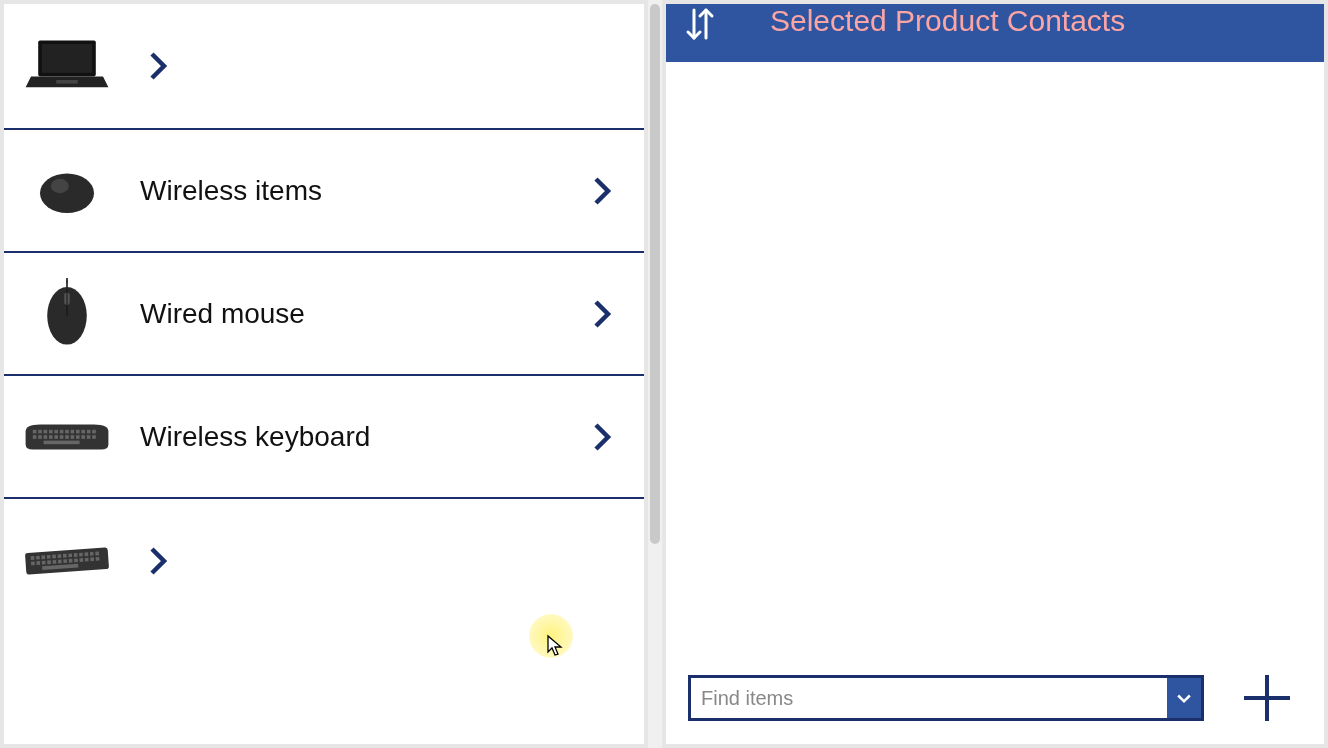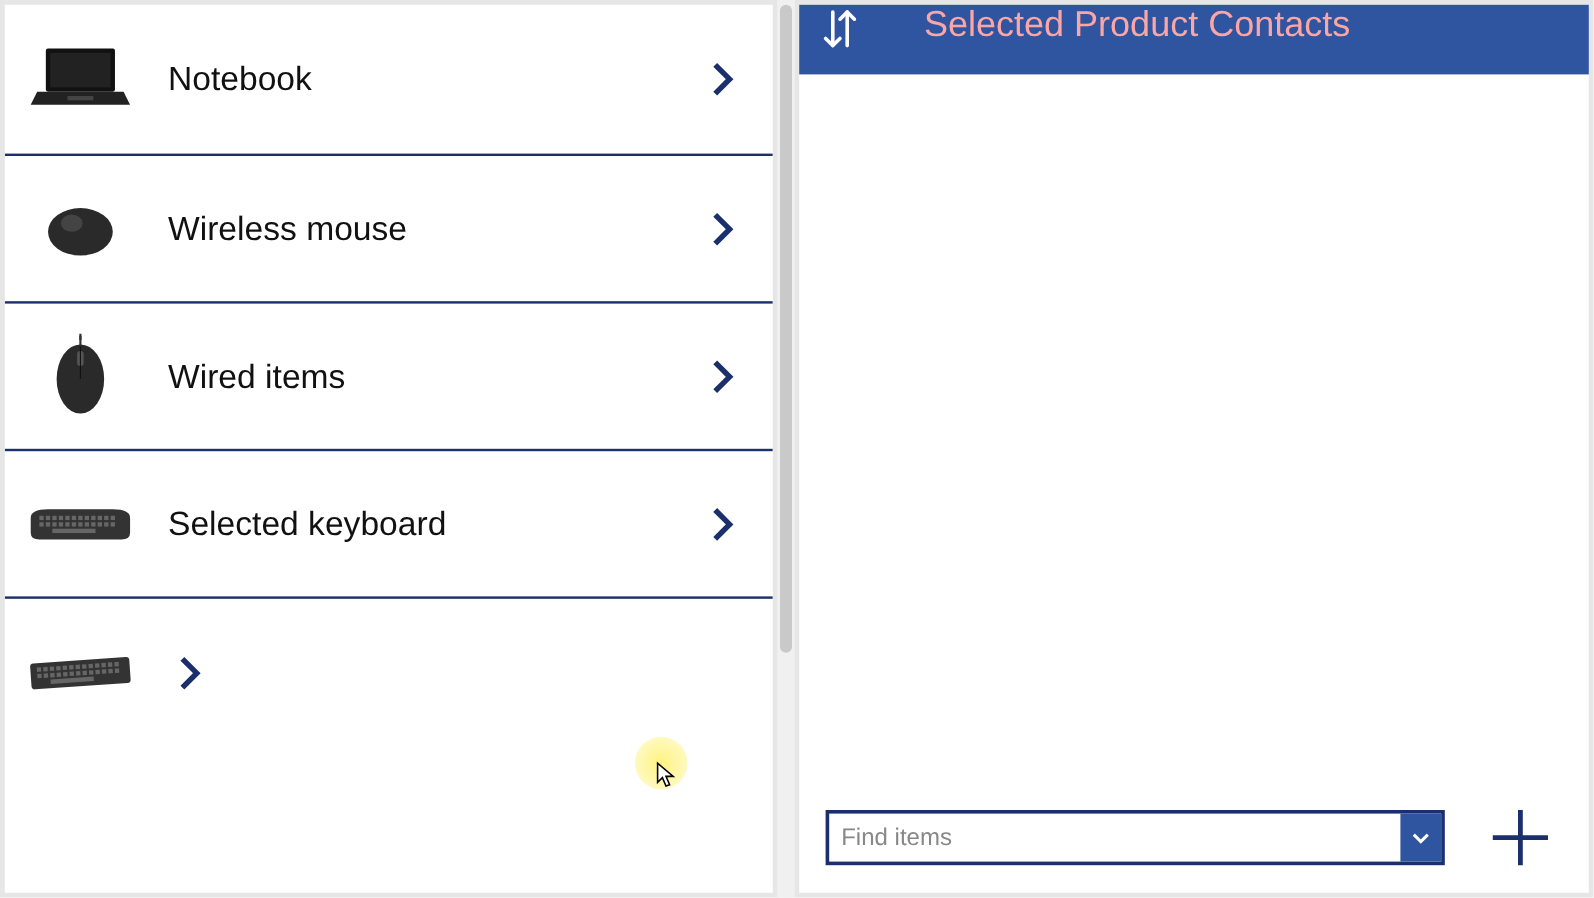--- a/index.html
+++ b/index.html
@@ -183,51 +183,50 @@
 
       <div class="product-item">
         <div class="thumb">
           <svg viewBox="0 0 100 70">
             <rect x="18" y="6" width="64" height="40" rx="2" fill="#111"></rect>
             <rect x="22" y="10" width="56" height="32" fill="#222"></rect>
             <polygon points="10,46 90,46 96,58 4,58" fill="#222"></polygon>
             <rect x="38" y="50" width="24" height="4" fill="#444"></rect>
           </svg>
         </div>
-        <div class="product-label">Notebook</div>
         <svg class="chevron" viewBox="0 0 24 24">
             <polyline points="8,4 16,12 8,20"></polyline>
           </svg>
       </div>
 
 
       <div class="product-item">
         <div class="thumb">
           <svg viewBox="0 0 100 70">
             <ellipse cx="50" cy="38" rx="30" ry="22" class="km-body"></ellipse>
             <ellipse cx="42" cy="30" rx="10" ry="8" fill="#444"></ellipse>
           </svg>
         </div>
-        <div class="product-label">Wireless mouse</div>
+        <div class="product-label">Wireless items</div>
         <svg class="chevron" viewBox="0 0 24 24">
             <polyline points="8,4 16,12 8,20"></polyline>
           </svg>
       </div>
 
       <div class="product-item">
         <div class="thumb">
           <svg viewBox="0 0 100 80">
             <path d="M50 6 Q50 0 50 0" stroke="#333" stroke-width="2"></path>
             <line x1="50" y1="2" x2="50" y2="12" stroke="#333" stroke-width="2"></line>
             <ellipse cx="50" cy="42" rx="22" ry="32" class="km-body"></ellipse>
             <rect x="47" y="16" width="6" height="14" rx="3" fill="#555"></rect>
             <line x1="50" y1="12" x2="50" y2="42" stroke="#111" stroke-width="1"></line>
           </svg>
         </div>
-        <div class="product-label">Wired items</div>
+        <div class="product-label">Wired mouse</div>
         <svg class="chevron" viewBox="0 0 24 24">
             <polyline points="8,4 16,12 8,20"></polyline>
           </svg>
       </div>
 
       <div class="product-item">
         <div class="thumb">
           <svg viewBox="0 0 100 40">
             <path d="M4 14 Q4 6 20 6 L80 6 Q96 6 96 14 L96 28 Q96 34 88 34 L12 34 Q4 34 4 28 Z" class="kb-body"></path>
             <g fill="#666">
@@ -252,21 +251,21 @@
                 <rect x="48" y="18" width="4" height="4"></rect>
                 <rect x="54" y="18" width="4" height="4"></rect>
                 <rect x="60" y="18" width="4" height="4"></rect>
                 <rect x="66" y="18" width="4" height="4"></rect>
                 <rect x="72" y="18" width="4" height="4"></rect>
                 <rect x="78" y="18" width="4" height="4"></rect>
               <rect x="24" y="24" width="40" height="4"></rect>
             </g>
           </svg>
         </div>
-        <div class="product-label">Selected keyboard</div>
+        <div class="product-label">Wireless keyboard</div>
         <svg class="chevron" viewBox="0 0 24 24">
             <polyline points="8,4 16,12 8,20"></polyline>
           </svg>
       </div>
 
       <div class="product-item" style="border-bottom:none">
         <div class="thumb">
           <svg viewBox="0 0 100 40">
             <rect x="4" y="8" width="92" height="24" rx="3" class="kb-body" transform="rotate(-4 50 20)"></rect>
             <g fill="#666" transform="rotate(-4 50 20)">

